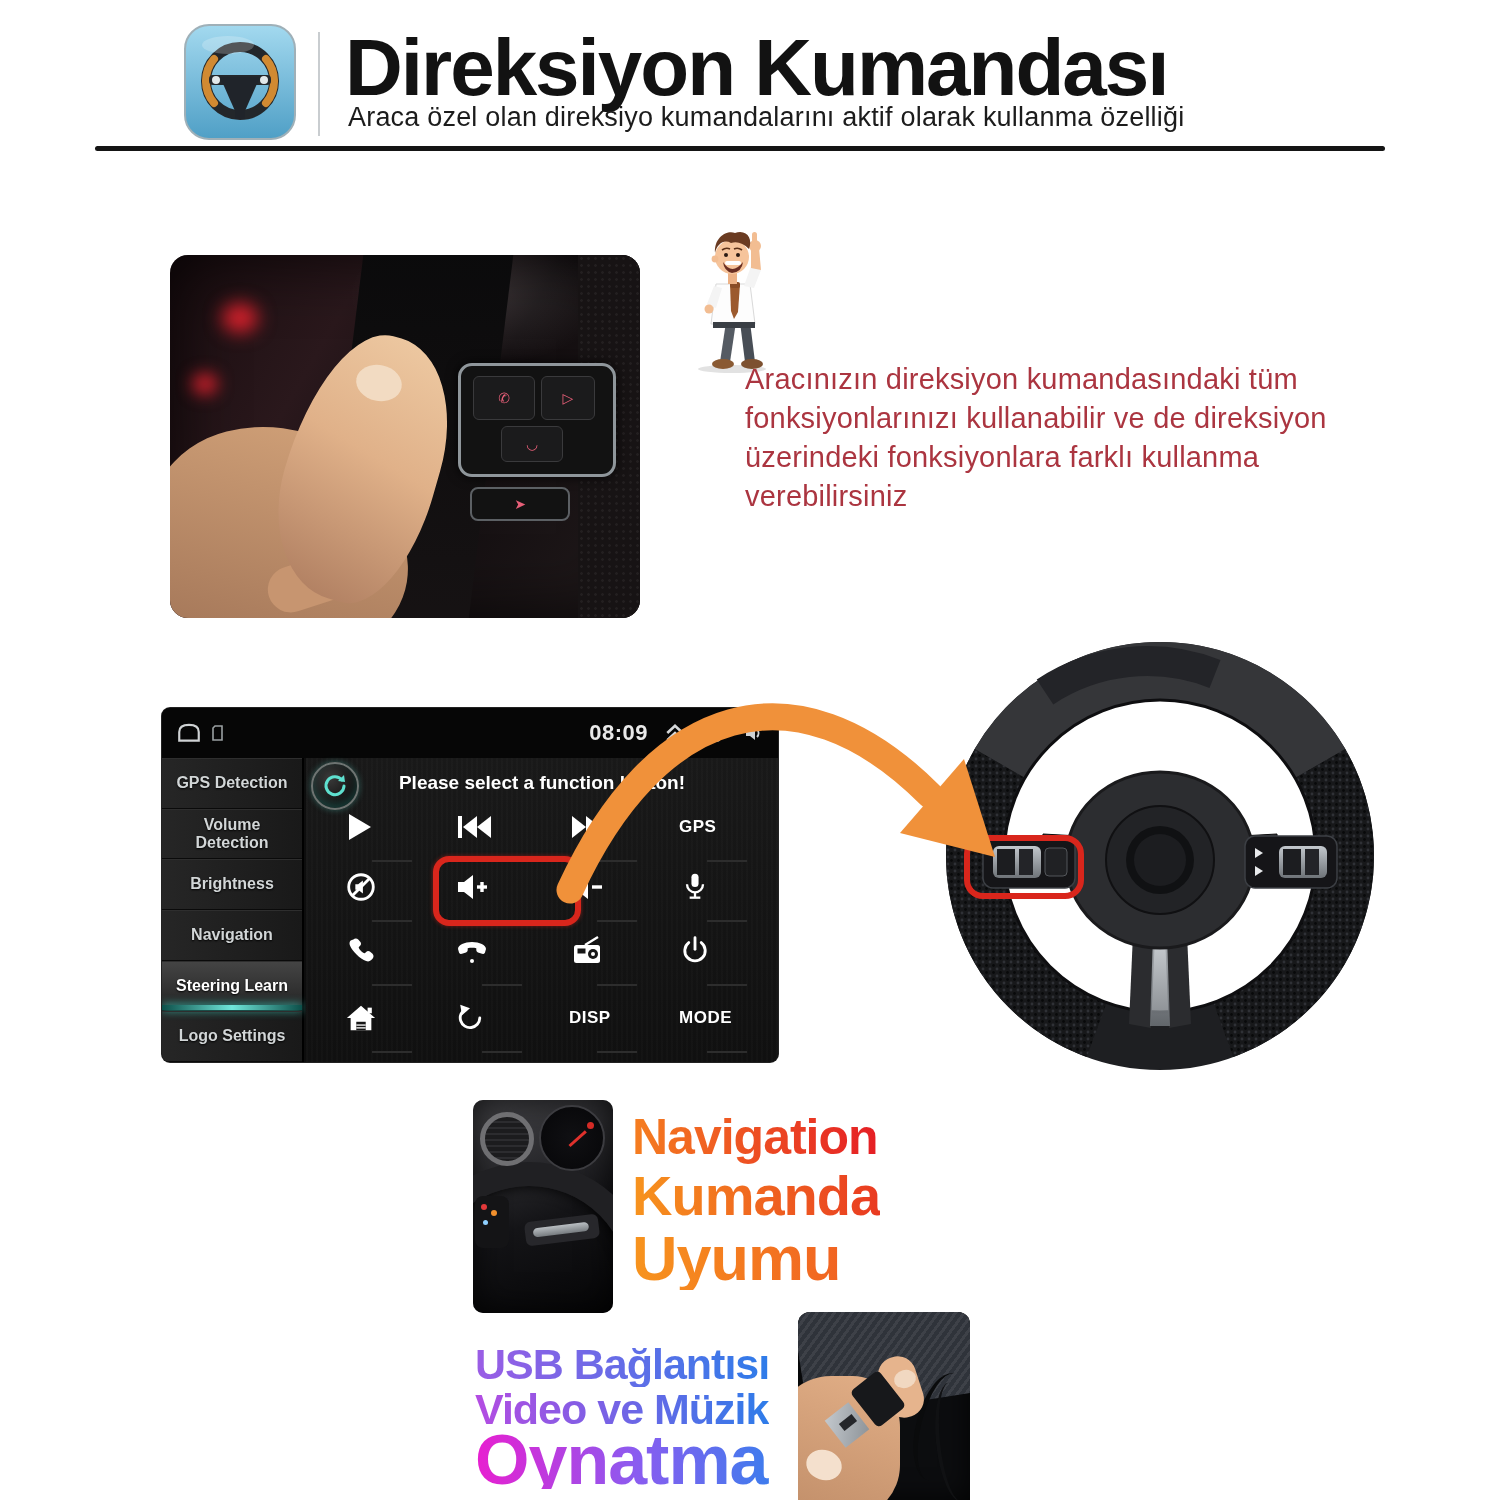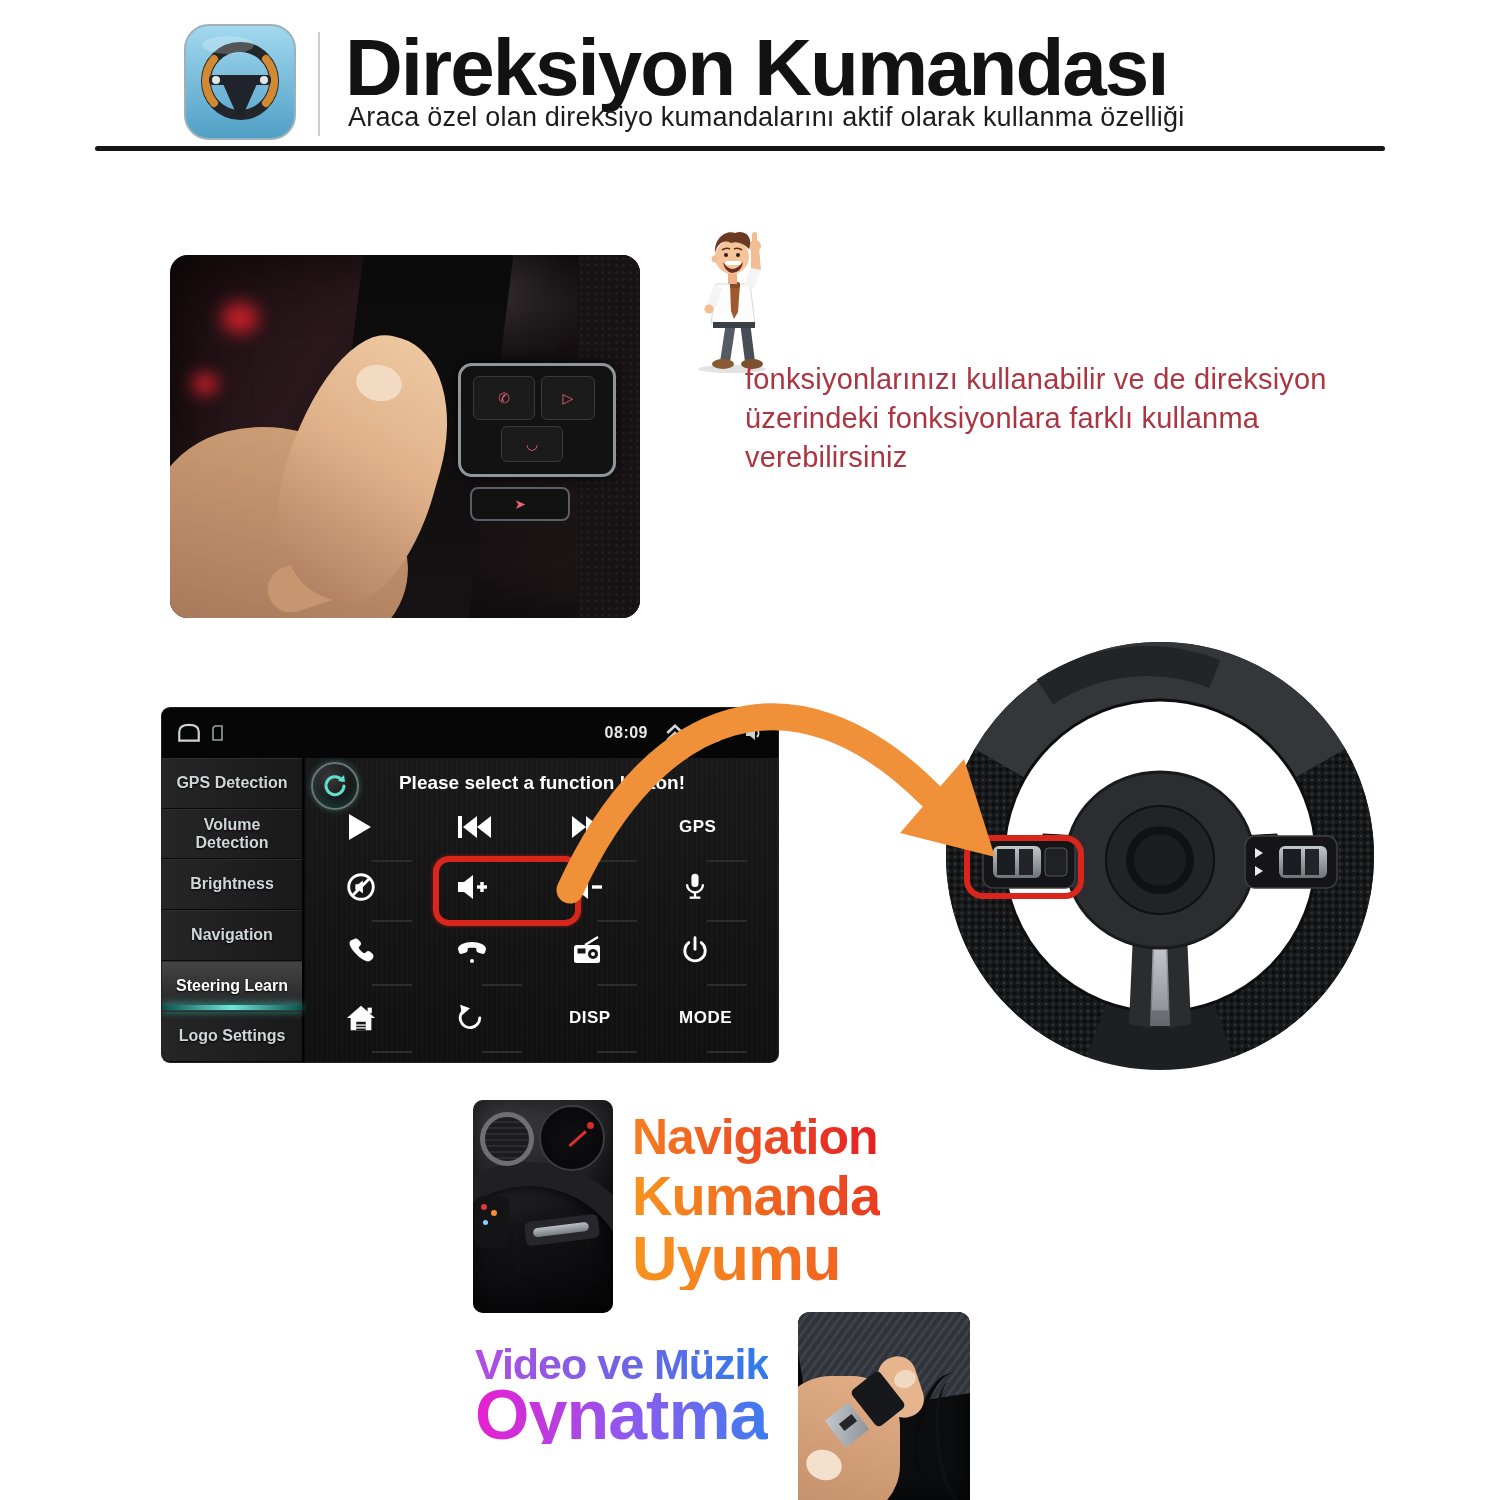--- a/index.html
+++ b/index.html
@@ -48,21 +48,21 @@
 
   
   .info-text{left:745px;top:360px;color:#ab3540;font-size:29px;line-height:39px;letter-spacing:.2px;}
 
   
   .stereo{left:162px;top:708px;width:616px;height:354px;background:#0d0d0d;border-radius:8px;overflow:hidden;
       box-shadow:0 0 0 1px #222;}
   .st-statusbar{left:0;top:0;width:616px;height:50px;background:#060606;
       display:flex;align-items:center;padding:0 14px;box-sizing:border-box;gap:10px;}
   .st-right{margin-left:auto;display:flex;align-items:center;gap:16px;}
-  .st-time{color:#e9e9e9;font-size:16px;font-weight:700;letter-spacing:.5px;}
+  .st-time{color:#e9e9e9;font-size:22px;font-weight:700;letter-spacing:.5px;}
   .st-sidebar{left:0;top:50px;width:142px;height:304px;background:linear-gradient(90deg,#262626,#191919);
       border-right:2px solid #000;display:flex;flex-direction:column;box-sizing:border-box;}
   .sb-item{flex:1;display:flex;align-items:center;justify-content:center;text-align:center;
       color:#d2d6d7;font-size:16px;font-weight:700;text-shadow:0 1px 2px #000;
       border-bottom:1px solid #0a0a0a;box-shadow:inset 0 1px 0 #2e2e2e;position:relative;padding:0 4px;}
   .sb-item.selected{background:linear-gradient(180deg,#454545,#232323);color:#fff;}
   .sb-item.selected::after{content:"";position:absolute;left:0;right:0;bottom:0;height:5px;
       background:linear-gradient(90deg,#0c4f49,#6fe7da,#0c4f49);box-shadow:0 0 10px #3ed4c4;}
   .st-main{left:144px;top:50px;width:472px;height:304px;
       background:linear-gradient(180deg,#191919,#101010);}
@@ -205,20 +205,21 @@
     <circle cx="27" cy="37" r="3.4" fill="#f2bd92"></circle>
     <path d="M27 31 C26 15 39 8 47 11 C59 7 65 17 61 27 C55 21 49 19 43 21 C36 17 29 22 27 31 Z" fill="#6a3b22"></path>
     <circle cx="38" cy="33" r="2" fill="#2a1a12"></circle>
       <circle cx="50" cy="33" r="2" fill="#2a1a12"></circle>
     <path d="M34 28 q4 -3 8 -1 M46 27 q4 -2 8 1" stroke="#5b3018" stroke-width="1.6" fill="none"></path>
     <path d="M35 40 Q44 54 55 40 Q54 50 44 51 Q36 49 35 40 Z" fill="#6b2f23"></path>
     <rect x="37" y="39" width="16" height="4" rx="2" fill="#ffffff"></rect>
   </svg>
 
   <div class="abs info-text">
+    <div>Aracınızın direksiyon kumandasındaki tüm</div>
     <div>fonksiyonlarınızı kullanabilir ve de direksiyon</div>
     <div>üzerindeki fonksiyonlara farklı kullanma</div>
     <div>verebilirsiniz</div>
   </div>
 
   <div class="abs stereo">
 
     <div class="abs st-statusbar">
       <svg width="26" height="22" viewBox="0 0 24 20">
         <path d="M3 17 V9 C3 4.5 6.5 2.5 12 2.5 C17.5 2.5 21 4.5 21 9 V17 Z" fill="none" stroke="#cfd2d4" stroke-width="2"></path>
@@ -428,20 +429,21 @@
     <div class="abs ip-spoke"></div>
   </div>
 
   <div class="abs compat-text">
     <div class="grad-line compat-l1">Navigation</div>
     <div class="grad-line compat-l2">Kumanda</div>
     <div class="grad-line compat-l3">Uyumu</div>
   </div>
 
   <div class="abs usb-text">
+    <div class="grad-line usb-l1">USB Bağlantısı</div>
     <div class="grad-line usb-l2">Video ve Müzik</div>
     <div class="grad-line usb-l3">Oynatma</div>
   </div>
 
   <div class="abs usb-photo">
     <div class="abs up-fabric"></div>
     <div class="abs up-cable"></div>
     <div class="abs up-cable2"></div>
     <div class="abs up-palm"></div>
     <div class="abs up-finger"></div>

